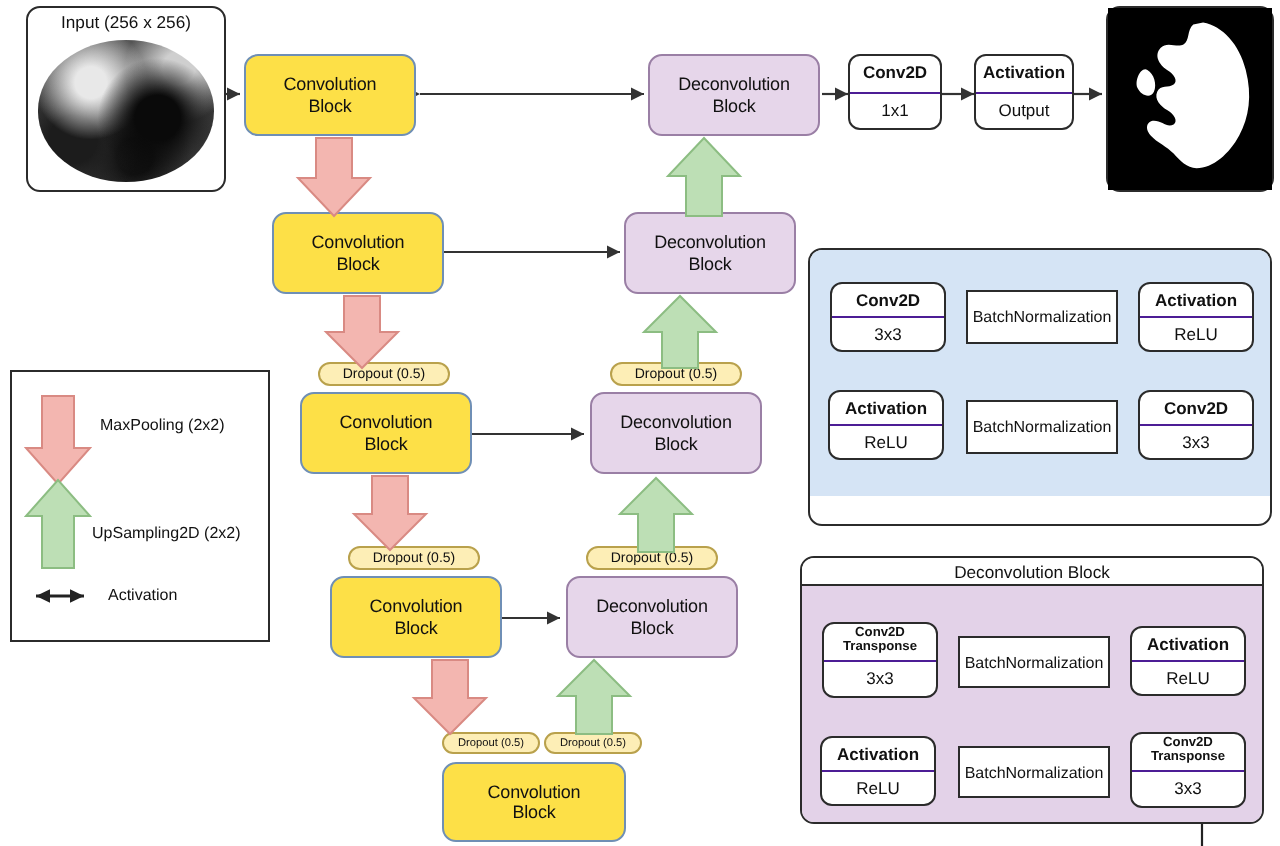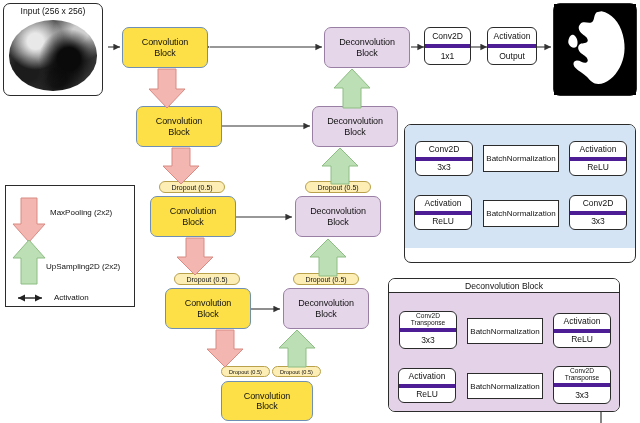--- a/index.html
+++ b/index.html
@@ -22,21 +22,21 @@
     white-space:nowrap;
   }
   .dropout.small{font-size:5.6px;border-radius:7px;}
 
   
   .wbox{
     background:#ffffff;border:1px solid #2b2b2b;border-radius:6px;
     display:flex;flex-direction:column;font-size:8.5px;color:#111;overflow:hidden;
   }
   .wbox .t,.wbox .b{flex:1;display:flex;align-items:center;justify-content:center;text-align:center;line-height:1.05;}
-  .wbox .t{border-bottom:4px solid #4c1d95;}
+  .wbox .t{border-bottom:1px solid #4c1d95;font-weight:bold;}
   .wbox.two-line .t{font-size:6.6px;flex-direction:column;}
   .bn{
     background:#ffffff;border:1px solid #2b2b2b;border-radius:0;
     display:flex;align-items:center;justify-content:center;
     font-size:8px;color:#111;text-align:center;
   }
 
   
   .imgframe{background:#fff;border:1px solid #2b2b2b;border-radius:7px;padding:2px;
             display:flex;flex-direction:column;}
@@ -113,21 +113,21 @@
 
     <line x1="601" y1="312" x2="601" y2="297" stroke="#222" stroke-width="1.1" marker-end="url(#ahs)"></line>
     <line x1="468" y1="330" x2="482" y2="330" stroke="#222" stroke-width="1.1" marker-end="url(#ahs)"></line>
     <line x1="553" y1="330" x2="567" y2="330" stroke="#222" stroke-width="1.1" marker-end="url(#ahs)"></line>
     <line x1="440" y1="366" x2="440" y2="350" stroke="#222" stroke-width="1.1" marker-end="url(#ahs)"></line>
     <line x1="566" y1="385" x2="552" y2="385" stroke="#222" stroke-width="1.1" marker-end="url(#ahs)"></line>
     <line x1="481" y1="385" x2="467" y2="385" stroke="#222" stroke-width="1.1" marker-end="url(#ahs)"></line>
     <line x1="601" y1="423" x2="601" y2="403" stroke="#222" stroke-width="1.1" marker-end="url(#ahs)"></line>
   </svg>
 
-  <div class="abs imgframe" style="left:3px;top:3px;width:100px;height:93px;">
+  <div class="abs imgframe" style="left:13px;top:3px;width:100px;height:93px;">
     <div class="cap">Input (256 x 256)</div>
     <div class="thumb">
       <div class="mri">
           <div class="disc"></div>
         </div>
     </div>
   </div>
 
   <div class="abs imgframe" style="left:553px;top:3px;width:84px;height:93px;">
     <div class="cap">Output (256 x 256)</div>
@@ -212,21 +212,21 @@
     </g>
 
     <g fill="#bddfb5" stroke="#8cbd82" stroke-width="1">
       <path d="M343,108 h18 v-20 h9 l-18,-19 l-18,19 h9 z"></path>
       <path d="M331,184 h18 v-18 h9 l-18,-18 l-18,18 h9 z"></path>
       <path d="M319,276 h18 v-19 h9 l-18,-18 l-18,18 h9 z"></path>
       <path d="M288,367 h18 v-19 h9 l-18,-18 l-18,18 h9 z"></path>
     </g>
   </svg>
 
-  <div class="abs legend" style="left:5px;top:185px;width:130px;height:122px;">
+  <div class="abs legend" style="left:5px;top:185px;width:130px;height:136px;">
     <svg width="130" height="122" style="position:absolute;left:0;top:0;">
       <path d="M15,12 h16 v26 h8 l-16,18 l-16,-18 h8 z" fill="#f3b6b0" stroke="#d98a83" stroke-width="1"></path>
       <path d="M15,98 h16 v-26 h8 l-16,-18 l-16,18 h8 z" fill="#bddfb5" stroke="#8cbd82" stroke-width="1"></path>
       <g>
         <line x1="12" y1="112" x2="36" y2="112" stroke="#222" stroke-width="1.4"></line>
         <path d="M12,112 l7,-3.4 v6.8 z" fill="#222"></path>
         <path d="M36,112 l-7,-3.4 v6.8 z" fill="#222"></path>
       </g>
     </svg>
     <div class="row" style="left:44px;top:22px;">MaxPooling (2x2)</div>
@@ -257,21 +257,21 @@
       <div class="abs bn" style="left:78px;top:75px;width:76px;height:27px;">BatchNormalization</div>
 
       <div class="abs wbox" style="left:9px;top:70px;width:58px;height:35px;">
         <div class="t">Activation</div>
         <div class="b">ReLU</div>
       </div>
 
     </div>
   </div>
 
-  <div class="abs panel deconvp" style="left:388px;top:278px;width:232px;height:134px;">
+  <div class="abs panel deconvp" style="left:400px;top:278px;width:232px;height:134px;">
     <div class="phead">Deconvolution Block</div>
     <div class="pbody">
 
       <div class="abs wbox two-line" style="left:10px;top:18px;width:58px;height:38px;">
         <div class="t">
           <span>Conv2D</span>
           <span>Transponse</span>
         </div>
         <div class="b">3x3</div>
       </div>

